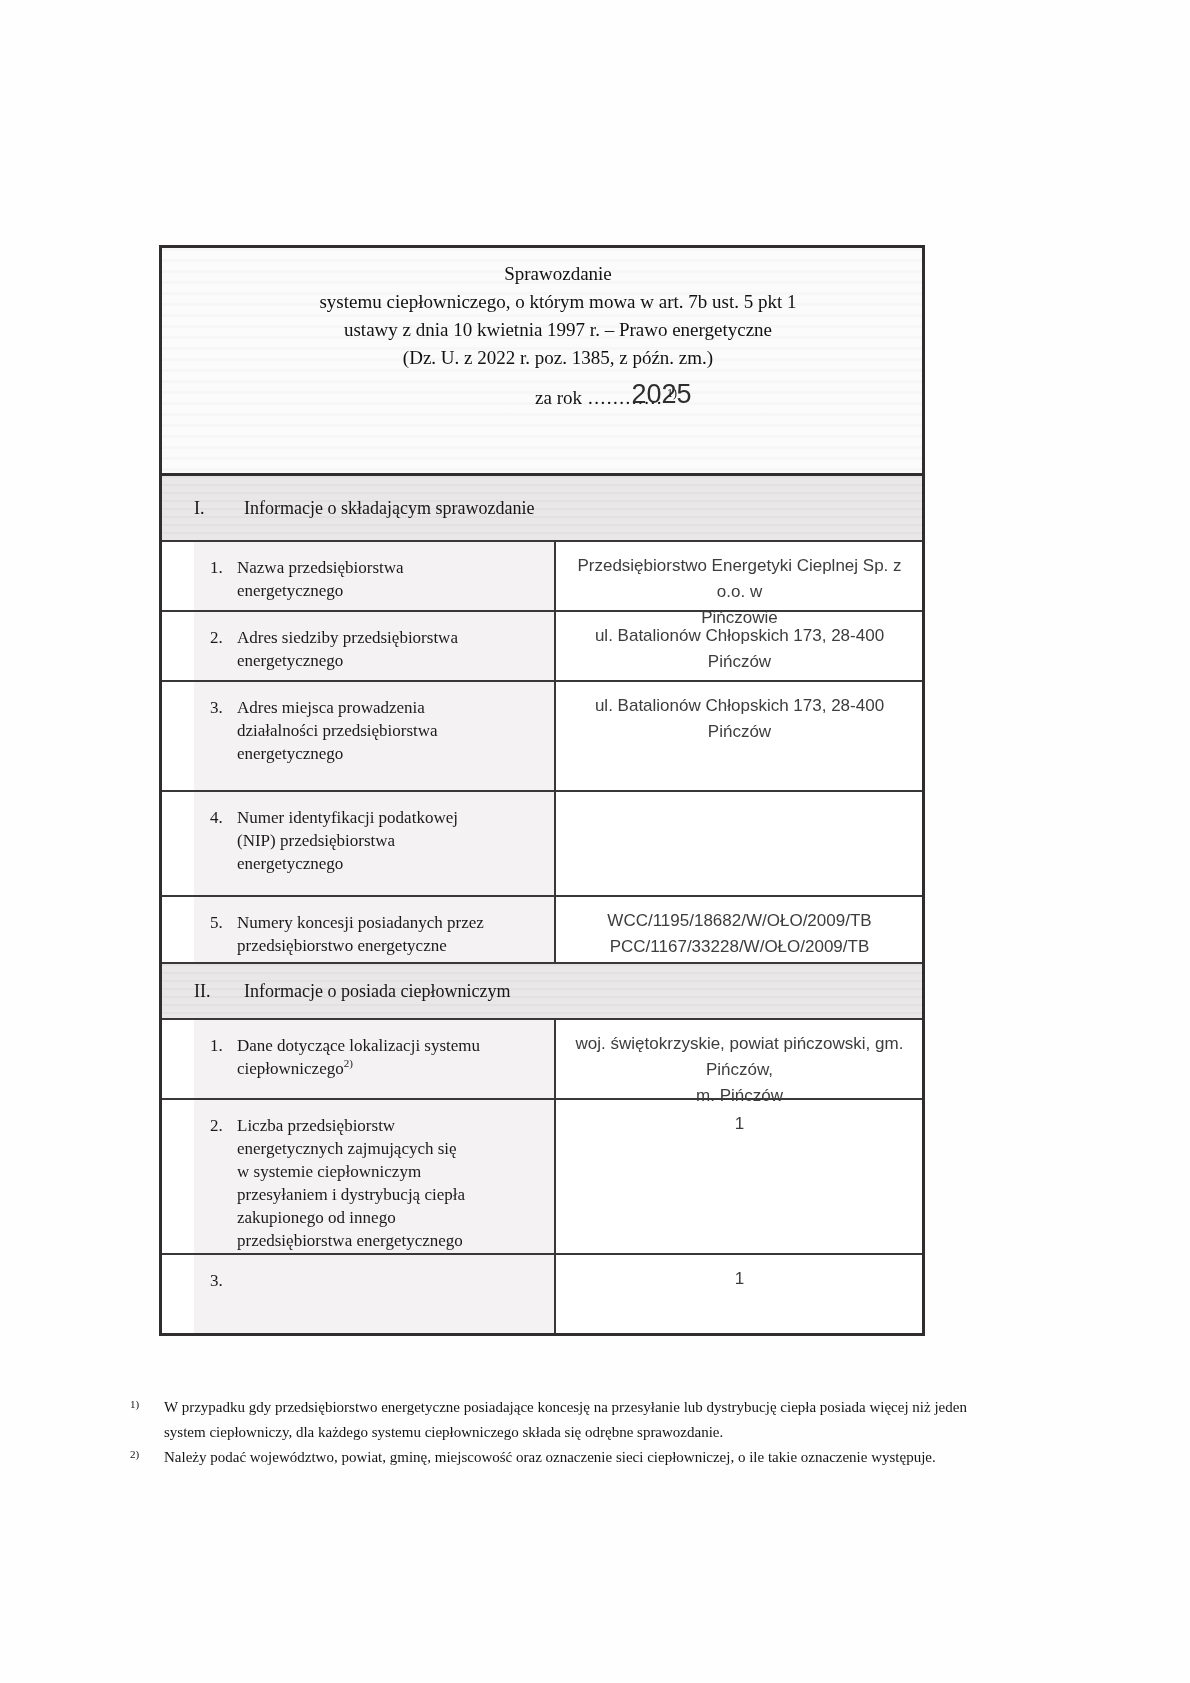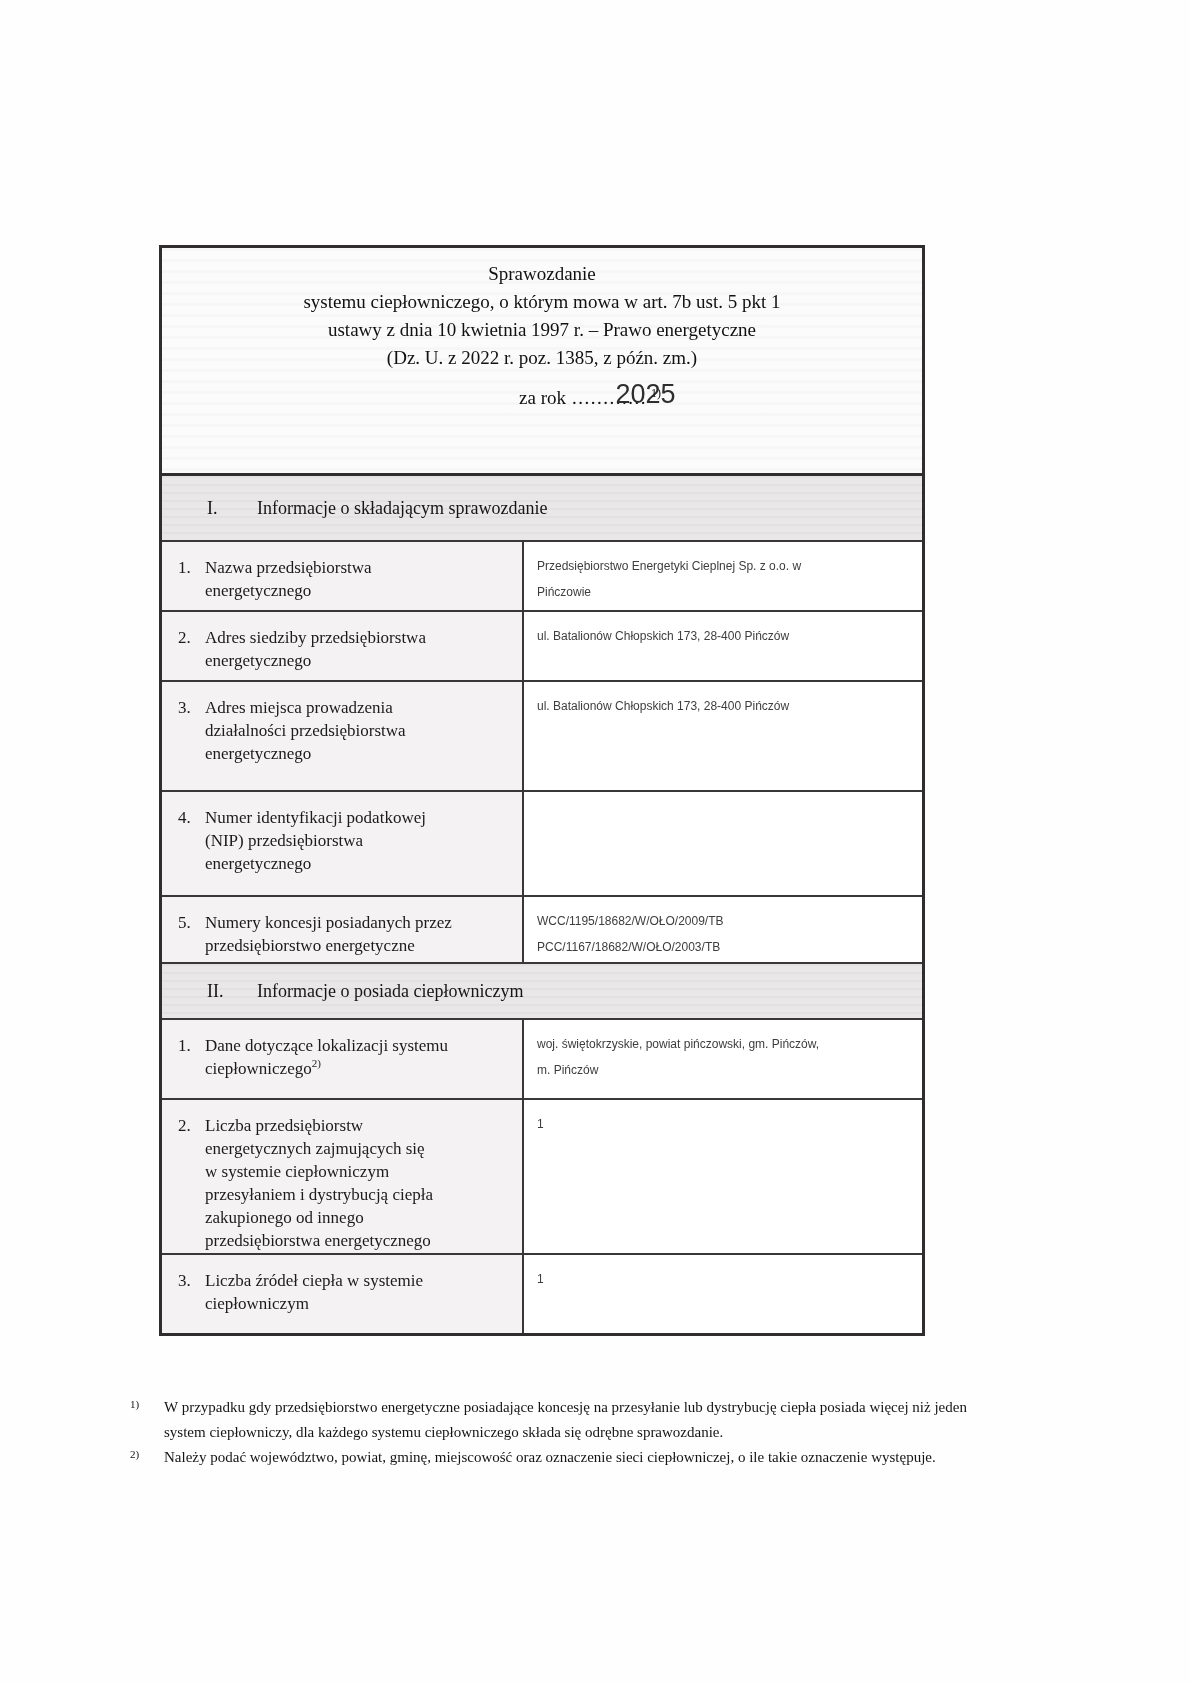--- a/index.html
+++ b/index.html
@@ -12,21 +12,21 @@
     color:#161616;
     overflow:hidden;
     margin:0 auto;
   }
   .form-table{
     position:absolute;left:159px;top:245px;width:766px;
     box-sizing:border-box;
     border:3px solid #2f2d2e;
     background:#ffffff;
   }
-  .form-table > div{box-sizing:border-box;}
+  .form-table > div{box-sizing:border-box;padding-left:32px;}
 
   
   .title-cell{
     height:225px;
     text-align:center;
     padding-top:12px;
     font-size:19px;line-height:28px;
     color:#111111;
     background:#fcfbfc;
     background-image:repeating-linear-gradient(180deg, rgba(120,115,118,0.035) 0 3px, transparent 3px 11px);
@@ -69,23 +69,24 @@
     display:flex;
     font-size:17px;line-height:23px;color:#1b1b1b;
   }
   .row-num{width:27px;flex:none;}
   .row-label{white-space:pre-line;}
   .row-label sup{font-size:11px;line-height:0;}
   .cell-value{
     flex:1;
     padding:11px 12px 0 13px;
     font-family:"Liberation Sans", sans-serif;
-    font-size:12px;line-height:26px;
+    font-size:17px;line-height:26px;
     color:#3d3d3d;
     white-space:pre-line;
+    text-align:center;
   }
   .h-r1{height:70px;} .h-r2{height:70px;} .h-r3{height:110px;}
   .h-r4{height:105px;} .h-r5{height:67px;}
   .h-r6{height:80px;} .h-r7{height:155px;} .h-r8{height:80px;}
 
   
   .footnotes{
     position:absolute;left:130px;top:1395px;width:930px;
     font-size:15px;line-height:25px;color:#141414;
   }
@@ -158,21 +159,21 @@
       </div>
     </div>
 
     <div class="form-row h-r5">
       <div class="cell-label">
         <span class="row-num">5.</span>
         <span class="row-label">Numery koncesji posiadanych przez
 przedsiębiorstwo energetyczne</span>
       </div>
       <div class="cell-value">WCC/1195/18682/W/OŁO/2009/TB
-PCC/1167/18682/W/OŁO/2003/TB</div>
+PCC/1167/33228/W/OŁO/2009/TB</div>
     </div>
 
     <div class="section-bar second">
       <span class="bar-num">II.</span>
       <span>Informacje o posiada ciepłowniczym</span>
     </div>
 
     <div class="form-row h-r6">
       <div class="cell-label">
         <span class="row-num">1.</span>
@@ -192,22 +193,20 @@
 przesyłaniem i dystrybucją ciepła
 zakupionego od innego
 przedsiębiorstwa energetycznego</span>
       </div>
       <div class="cell-value">1</div>
     </div>
 
     <div class="form-row h-r8">
       <div class="cell-label">
         <span class="row-num">3.</span>
-        <span class="row-label">Liczba źródeł ciepła w systemie
-ciepłowniczym</span>
       </div>
       <div class="cell-value">1</div>
     </div>
 
   </div>
 
   <div class="footnotes">
     <div class="footnote">
       <span class="fn-ref">1)</span>
       <span class="fn-text">W przypadku gdy przedsiębiorstwo energetyczne posiadające koncesję na przesyłanie lub dystrybucję ciepła posiada więcej niż jeden

